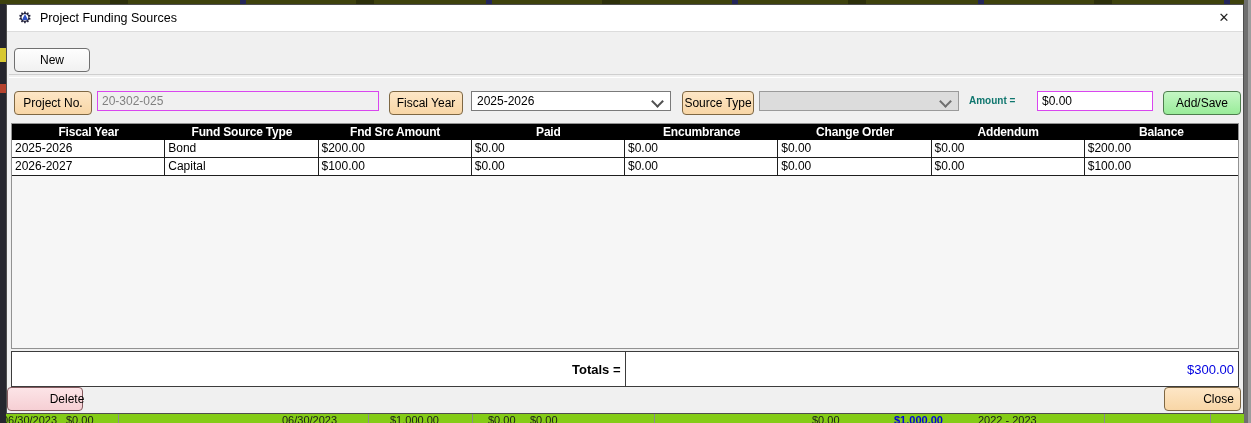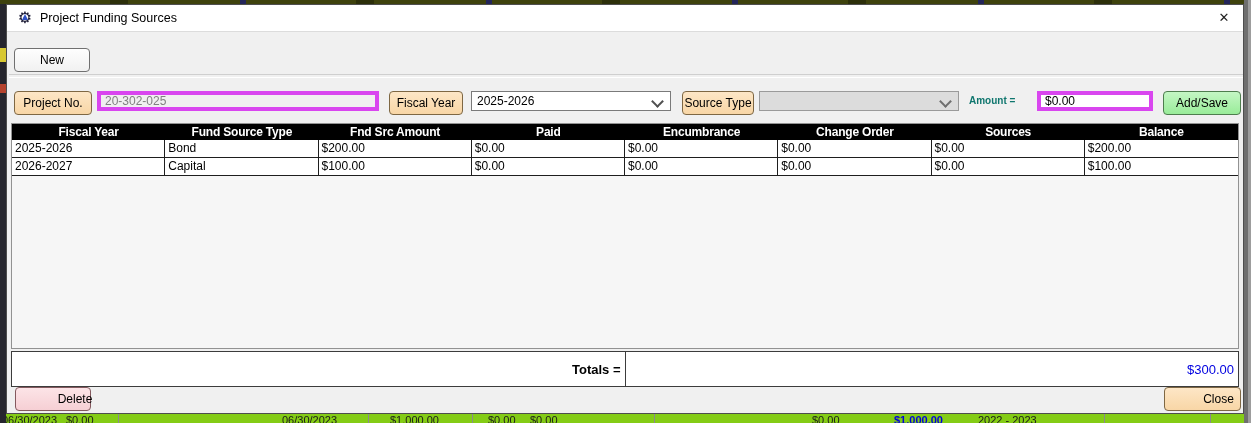--- a/index.html
+++ b/index.html
@@ -36,21 +36,21 @@
 
   .new-btn{left:7px;top:43px;width:76px;}
   .groove{position:absolute;left:2px;top:69px;width:1234px;height:2px;border-top:1px solid #cfcfcf;border-bottom:1px solid #ffffff;}
 
   
   .proj-btn{left:7px;top:86px;width:78px;}
   .fy-btn{left:382px;top:86px;width:74px;}
   .st-btn{left:675px;top:86px;width:72px;}
   .addsave-btn{left:1156px;top:86px;width:78px;}
 
-  .field{position:absolute;top:86px;height:20px;box-sizing:border-box;border:4px solid #d946ef;
+  .field{position:absolute;top:86px;height:20px;box-sizing:border-box;border:1px solid #d946ef;
     font:12px "Liberation Sans",sans-serif;padding:0 4px;}
   .proj-input{left:90px;width:282px;background:#f0f0f0;color:#808080;}
   .amount-input{left:1030px;width:116px;background:#ffffff;color:#000;}
   .select{position:absolute;top:86px;height:20px;box-sizing:border-box;border:1px solid #7a7a7a;background:#fff;}
   .fy-select{left:464px;width:200px;}
   .st-select{left:752px;width:200px;background:#dcdcdc;border-color:#9a9a9a;}
   .select .value{position:absolute;left:5px;top:0;line-height:18px;font-size:12px;color:#000;}
   .chev{position:absolute;right:8px;top:5px;width:7px;height:7px;border-left:2px solid #505050;border-bottom:2px solid #505050;transform:rotate(-45deg);}
   .st-select .chev{border-color:#6e6e6e;}
   .amount-label{position:absolute;left:962px;top:86px;height:20px;line-height:20px;font-weight:bold;font-size:10px;color:#0f766e;}
@@ -66,21 +66,21 @@
   .tfill{flex:1;}
 
   
   .totals{position:absolute;left:4px;top:346px;width:1228px;height:36px;display:flex;}
   .tot-cell{box-sizing:border-box;background:#fff;border:1px solid #3c3c3c;flex:1 1 50%;
     display:flex;align-items:center;justify-content:flex-end;padding-right:4px;}
   .tot-cell + .tot-cell{margin-left:-1px;}
   .tot-label{font-weight:bold;font-size:13px;color:#000;}
   .tot-value{font-weight:normal;font-size:13px;color:#0000e0;}
 
-  .delete-btn{left:8px;top:382px;width:76px;padding-left:44px;}
+  .delete-btn{left:0;top:382px;width:76px;padding-left:44px;}
   .close-btn{left:1157px;top:382px;width:77px;padding-left:32px;}
 </style>
 </head>
 <body>
 
 <div class="canvas">
 
   <div class="strip-top"></div>
   <div class="strip-left">
     <div class="fleck-yellow"></div>
@@ -136,21 +136,21 @@
     <button class="btn green addsave-btn">Add/Save</button>
 
     <div class="table">
       <div class="thead">
         <span class="th">Fiscal Year</span>
         <span class="th">Fund Source Type</span>
         <span class="th">Fnd Src Amount</span>
         <span class="th">Paid</span>
         <span class="th">Encumbrance</span>
         <span class="th">Change Order</span>
-        <span class="th">Sources</span>
+        <span class="th">Addendum</span>
         <span class="th">Balance</span>
       </div>
       <div class="trow">
         <span class="td">2025-2026</span>
         <span class="td">Bond</span>
         <span class="td">$200.00</span>
         <span class="td">$0.00</span>
         <span class="td">$0.00</span>
         <span class="td">$0.00</span>
         <span class="td">$0.00</span>

